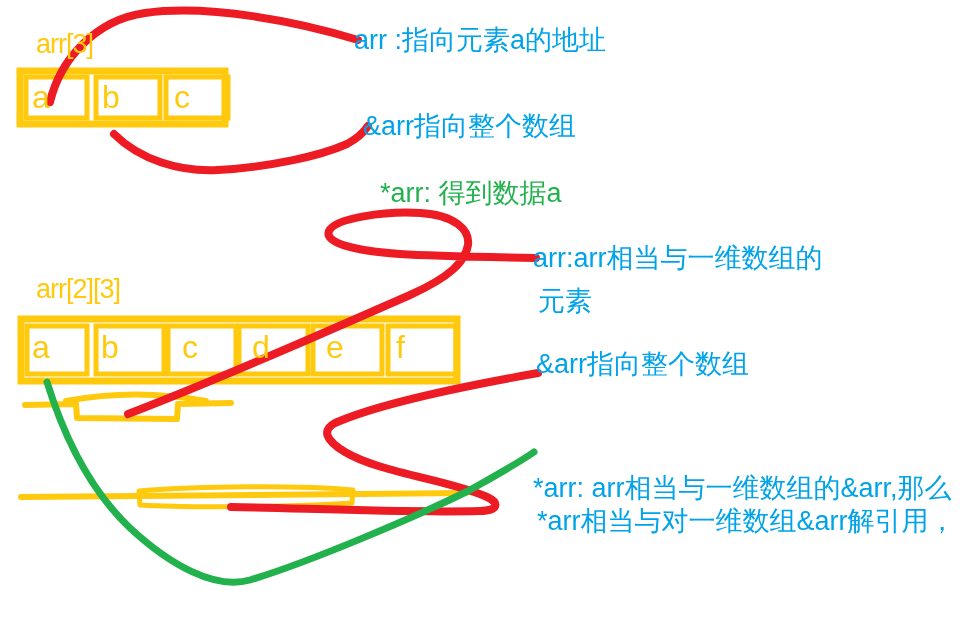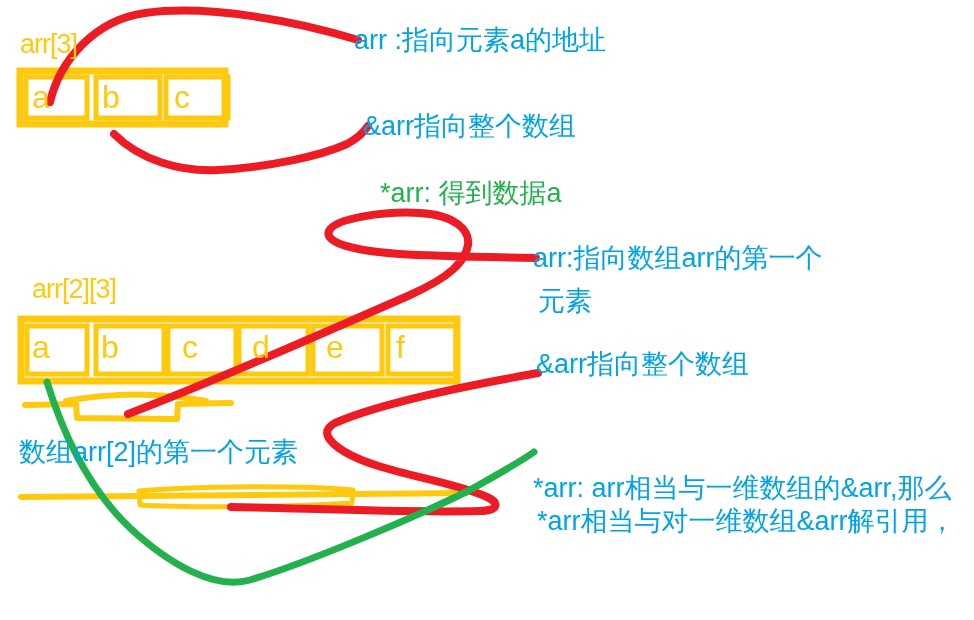--- a/index.html
+++ b/index.html
@@ -19,21 +19,21 @@
   .note {
     position: absolute;
     white-space: nowrap;
     font-size: 27px;
     line-height: 1.15;
     color: var(--blue);
   }
   .yellow-text { color: var(--yellow); }
   .green-text  { color: var(--green); margin-left: 28px; }
   .blue-text   { color: var(--blue); }
-  .array-label { letter-spacing: -1px; }
+  .array-label { letter-spacing: -1px; margin-left: 16px; }
   .cell-letter {
     position: absolute;
     font-size: 32px;
     line-height: 1.1;
     color: var(--yellow);
     white-space: nowrap;
   }
 </style>
 </head>
 <body>
@@ -67,36 +67,35 @@
 
     <path d="M50,102 C60,60 95,20 145,13 C210,4 300,22 358,40" class="stroke-red" stroke-width="8" stroke-linecap="round"></path>
     <path d="M114,134 C140,160 180,172 218,170 C270,167 320,156 347,144 C358,138 364,132 368,126" class="stroke-red" stroke-width="8" stroke-linecap="round"></path>
     <path d="M128,414 C230,375 330,330 410,295 C450,277 465,262 468,245 C470,230 455,215 420,213 C385,211 335,218 329,231 C324,243 355,251 400,254 C430,256 480,257 536,258" class="stroke-red" stroke-width="8" stroke-linecap="round"></path>
     <path d="M538,373 C470,385 380,403 335,423 C322,430 325,440 345,452 C380,473 450,480 487,497 C500,503 498,511 480,511 C400,513 300,508 231,507" class="stroke-red" stroke-width="8" stroke-linecap="round"></path>
 
     <path d="M47,382 C65,440 90,490 130,528 C170,565 215,590 250,580 C310,562 420,515 470,490 C500,473 520,462 534,452" class="stroke-green" stroke-width="7" stroke-linecap="round"></path>
   </svg>
 
   <div class="note yellow-text array-label" style="left:20px; top:29px;">arr[3]</div>
-  <div class="note yellow-text array-label" style="left:32px; top:274px;">arr[2][3]</div>
+  <div class="note yellow-text array-label" style="left:20px; top:274px;">arr[2][3]</div>
 
   <div class="cell-letter" style="left:32px;  top:80px;">a</div>
   <div class="cell-letter" style="left:102px; top:80px;">b</div>
   <div class="cell-letter" style="left:174px; top:80px;">c</div>
 
   <div class="cell-letter" style="left:32px;  top:330px;">a</div>
   <div class="cell-letter" style="left:101px; top:330px;">b</div>
   <div class="cell-letter" style="left:182px; top:330px;">c</div>
   <div class="cell-letter" style="left:252px; top:330px;">d</div>
   <div class="cell-letter" style="left:326px; top:330px;">e</div>
   <div class="cell-letter" style="left:396px; top:330px;">f</div>
 
   <div class="note blue-text" style="left:354px; top:25px;">arr :指向元素a的地址</div>
   <div class="note blue-text" style="left:363px; top:111px;">&amp;arr指向整个数组</div>
   <div class="note green-text" style="left:352px; top:178px;">*arr: 得到数据a</div>
-  <div class="note blue-text" style="left:533px; top:243px;">arr:指向数组arr的第一个</div>
+  <div class="note blue-text" style="left:533px; top:243px;">arr:arr相当与一维数组的</div>
   <div class="note blue-text" style="left:538px; top:286px;">元素</div>
   <div class="note blue-text" style="left:536px; top:349px;">&amp;arr指向整个数组</div>
-  <div class="note blue-text" style="left:19px;  top:437px;">数组arr[2]的第一个元素</div>
   <div class="note blue-text" style="left:533px; top:439px;margin-top:34px;">*arr: arr相当与一维数组的&amp;arr,那么</div>
   <div class="note blue-text" style="left:537px; top:506px;">*arr相当与对一维数组&amp;arr解引用，</div>
 
 </div>
 
 </body></html>

